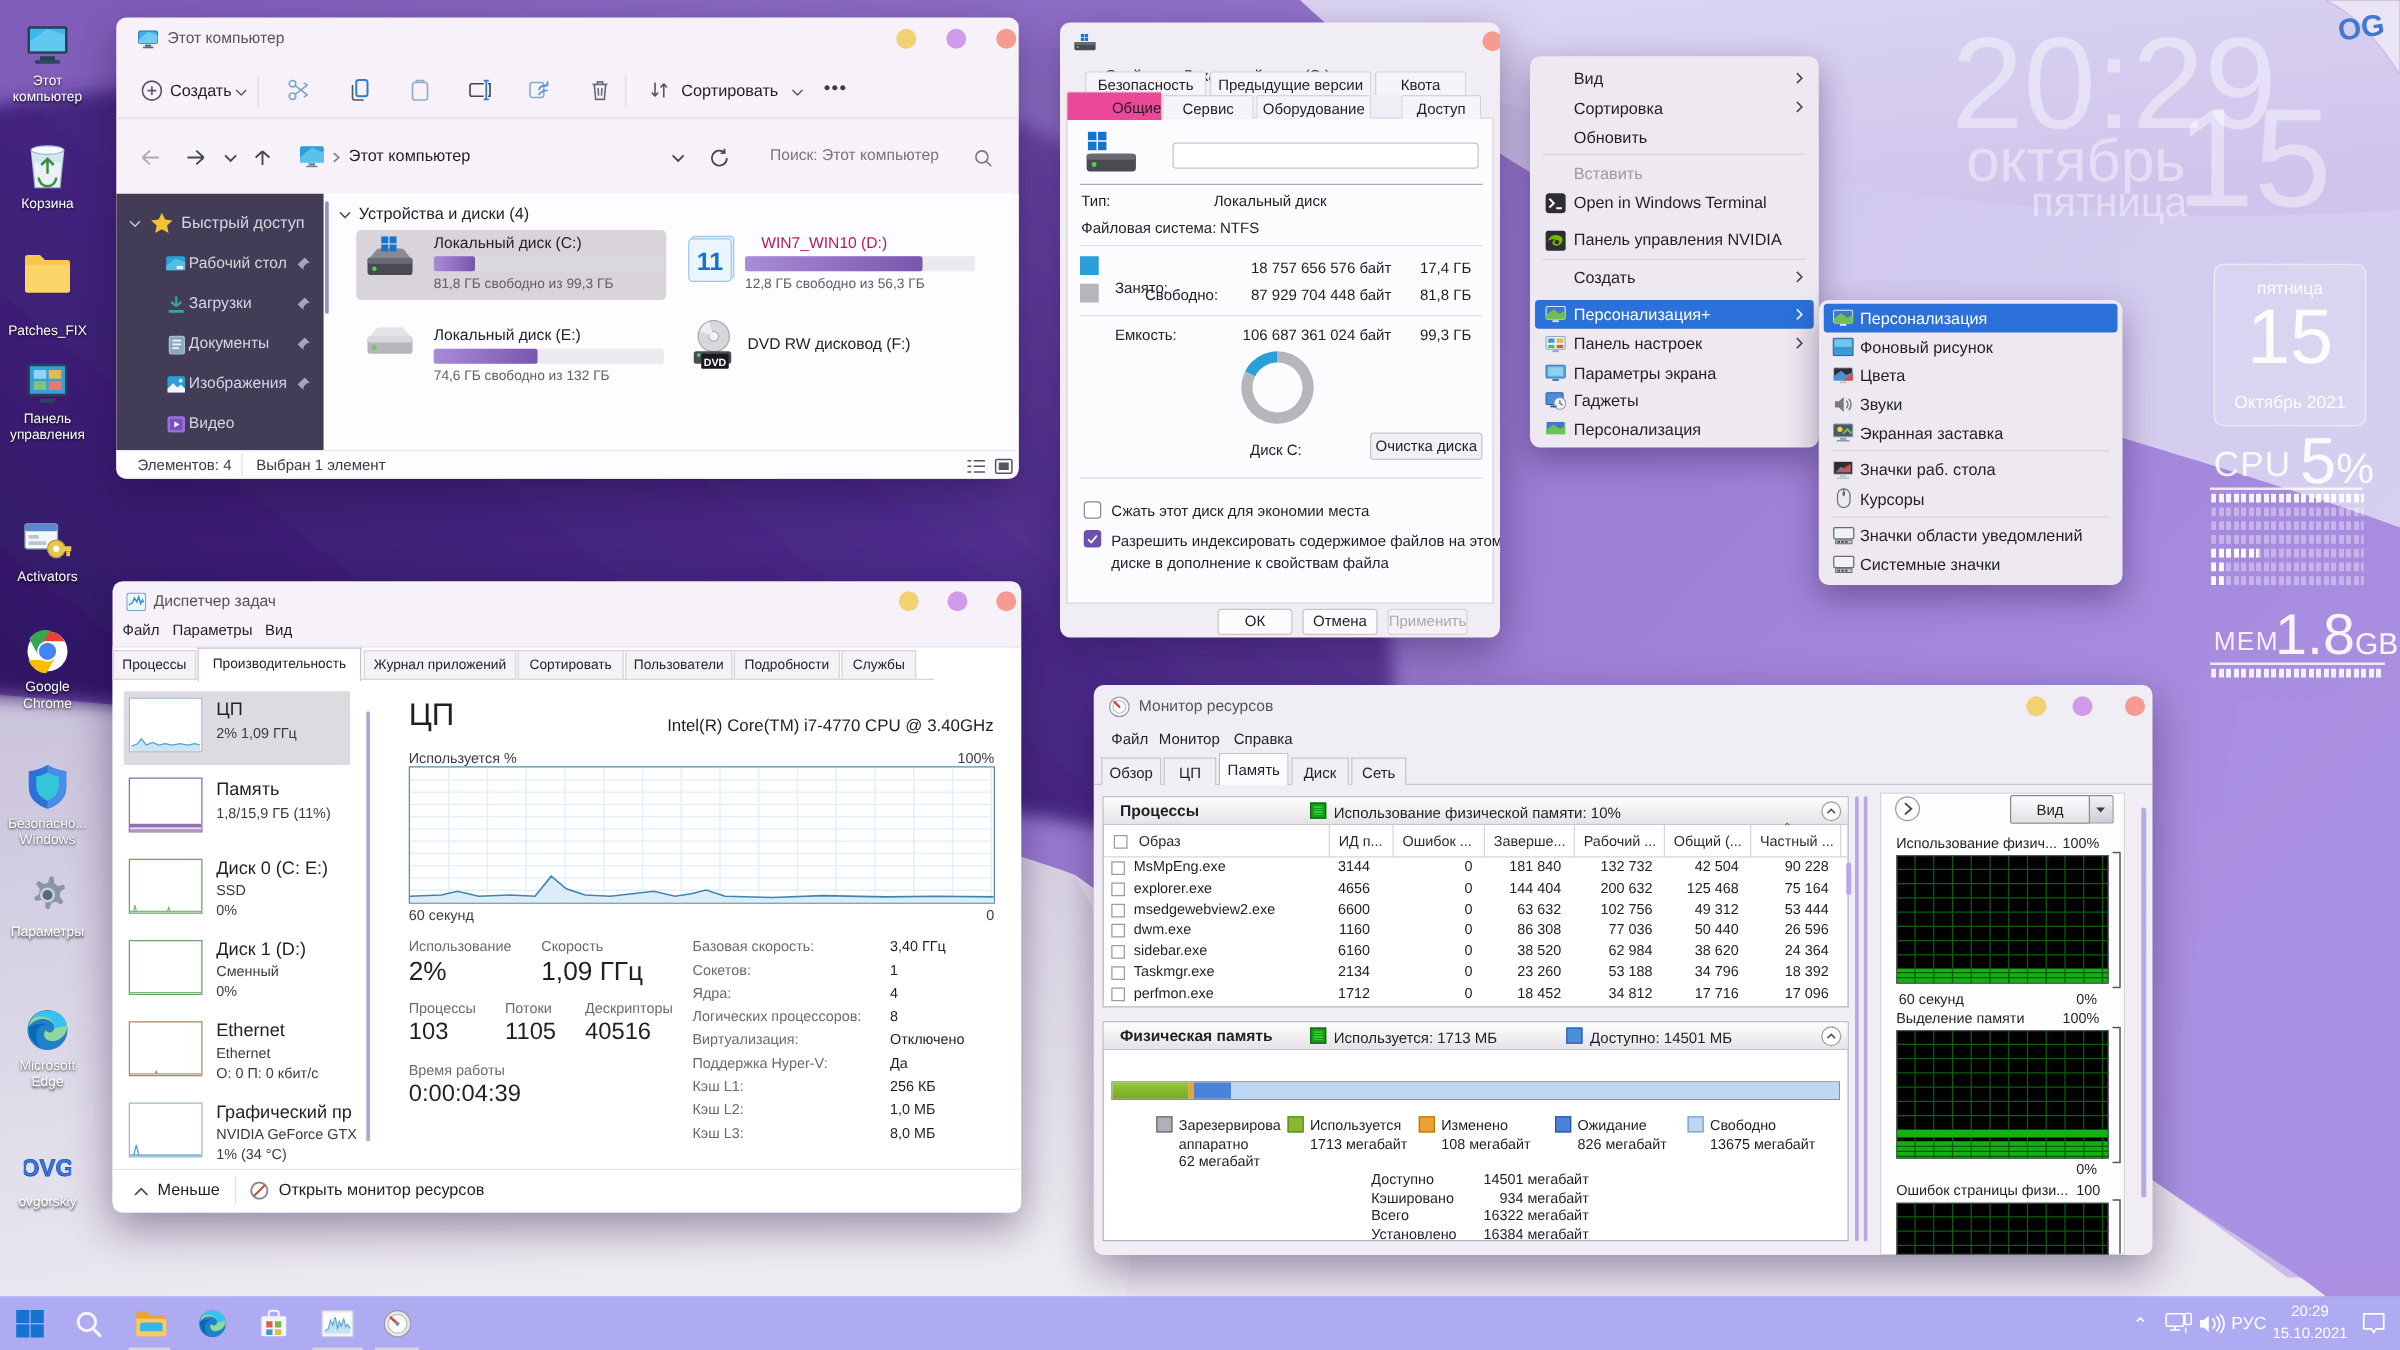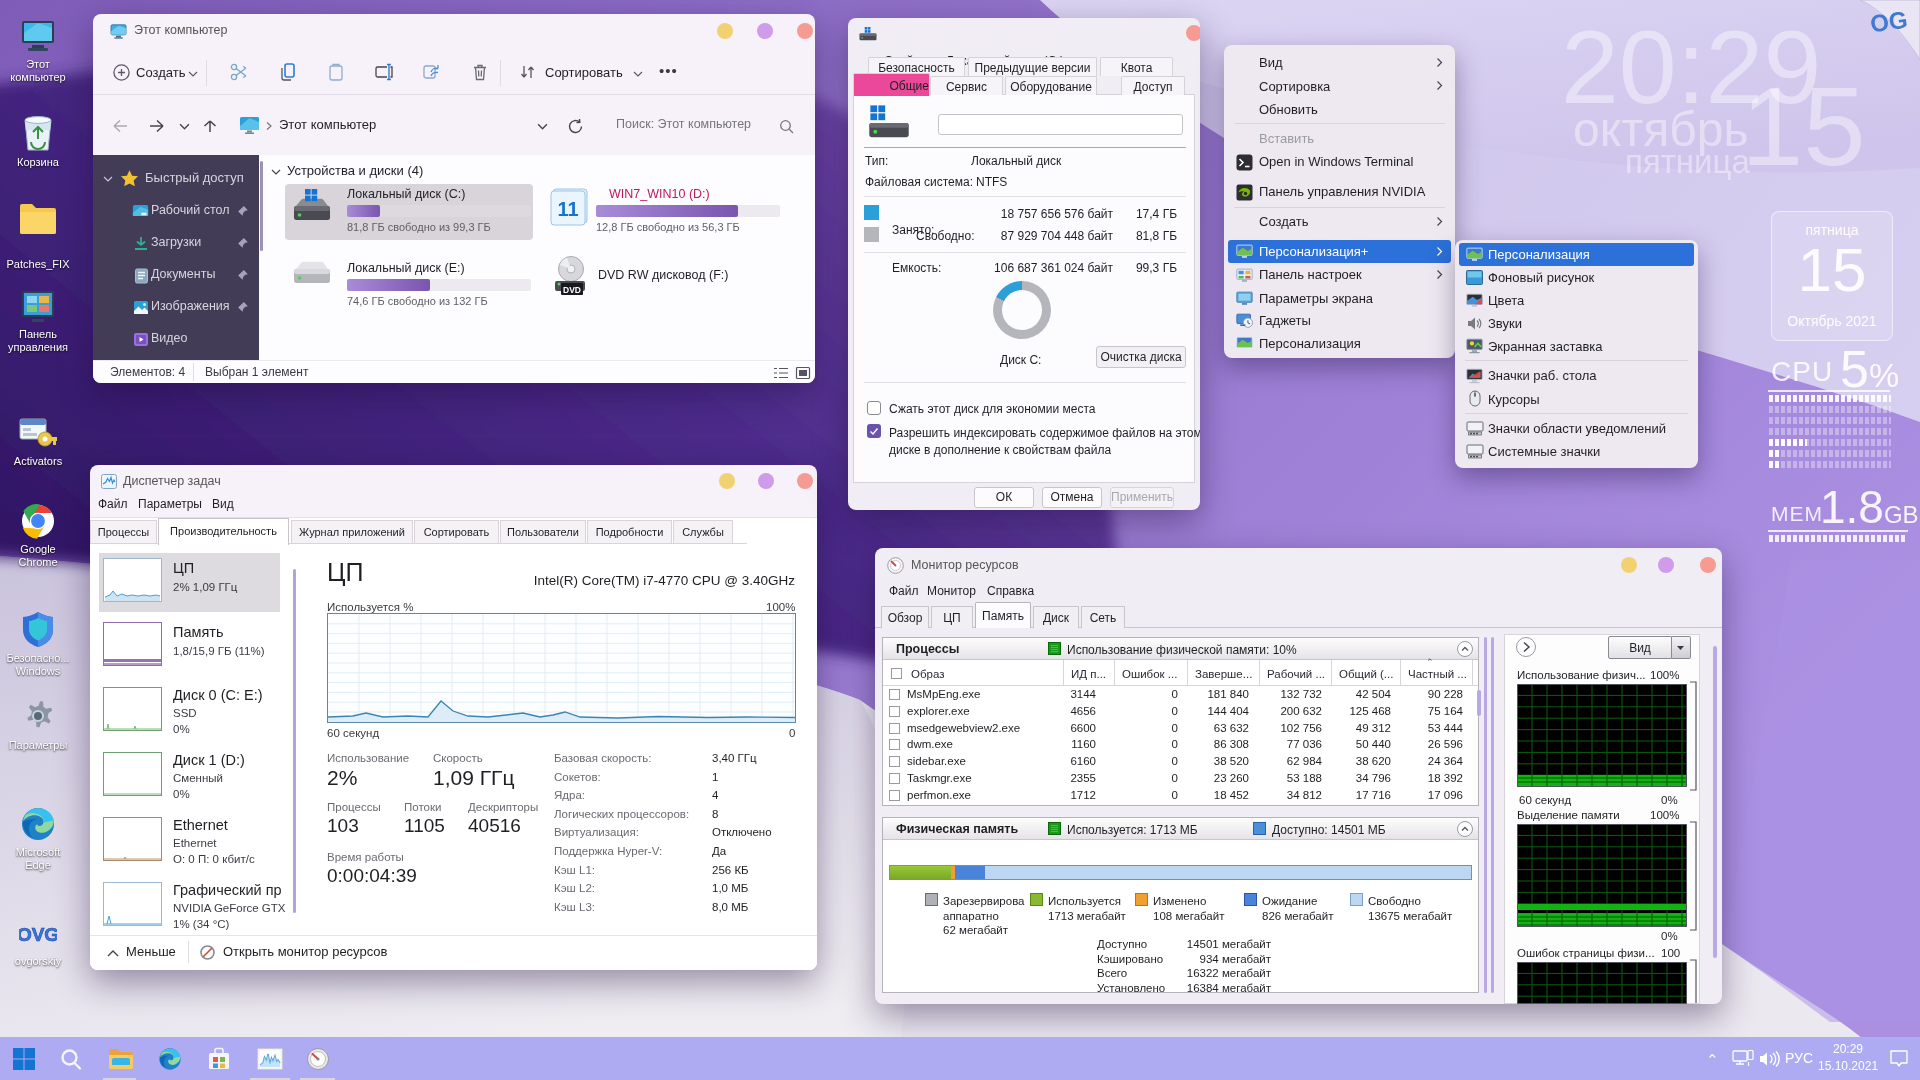--- a/index.html
+++ b/index.html
@@ -877,21 +877,21 @@
             <span class="rn" style="left:213px">6160</span>
             <span class="rn" style="left:295px">0</span>
             <span class="rn" style="left:366px">38 520</span>
             <span class="rn" style="left:439px">62 984</span>
             <span class="rn" style="left:508px">38 620</span>
             <span class="rn" style="left:580px">24 364</span>
           </div>
       <div class="pr" style="top:84px">
             <div class="cb"></div>
             <span class="nm">Taskmgr.exe</span>
-            <span class="rn" style="left:213px">2355</span>
+            <span class="rn" style="left:213px">2134</span>
             <span class="rn" style="left:295px">0</span>
             <span class="rn" style="left:366px">23 260</span>
             <span class="rn" style="left:439px">53 188</span>
             <span class="rn" style="left:508px">34 796</span>
             <span class="rn" style="left:580px">18 392</span>
           </div>
       <div class="pr" style="top:100.8px">
             <div class="cb"></div>
             <span class="nm">perfmon.exe</span>
             <span class="rn" style="left:213px">1712</span>

